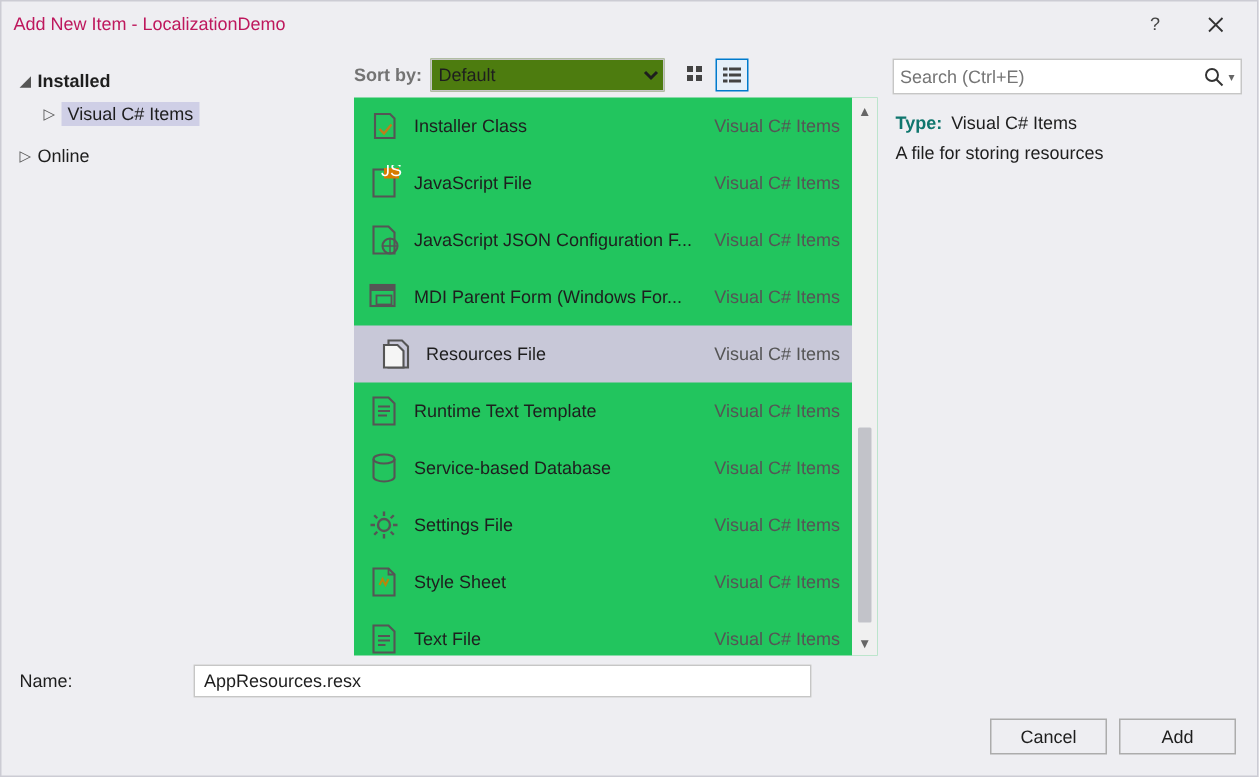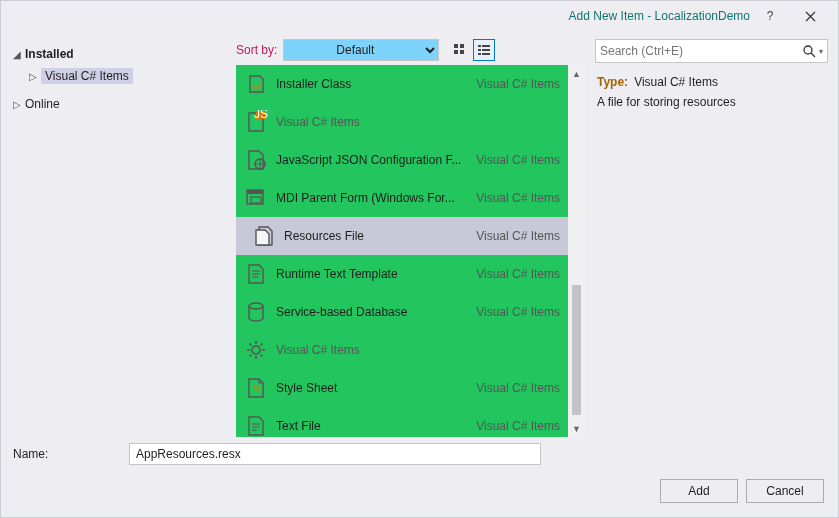--- a/index.html
+++ b/index.html
@@ -1,49 +1,49 @@
 <!DOCTYPE html>
 <html><head>
 <meta charset="utf-8">
 <style>
 * { box-sizing: border-box; margin: 0; padding: 0; font-family: "Segoe UI", Tahoma, sans-serif; font-size: 12px; color: #1e1e1e; }
 body { background: #eeeef2; width: 839px; height: 518px; border: 1px solid #ccccd4; display: flex; flex-direction: column; }
 .titlebar { height: 30px; display: flex; align-items: center; padding: 0 8px; }
-.titlebar .title { color: #0f766e; flex: 1; text-align: right; }
+.titlebar .title { color: #be185d; flex: 1; }
 .titlebar .win-btn { width: 40px; height: 30px; display: flex; align-items: center; justify-content: center; color: #444; }
 .main { flex: 1; display: flex; padding: 8px 10px 0 10px; gap: 0; min-height: 0; }
 .left-pane { width: 225px; padding-right: 10px; padding-top: 4px; }
 .tree-item { display: flex; align-items: center; height: 22px; padding-left: 2px; cursor: default; }
 .tree-item .exp { width: 12px; color: #555; font-size: 10px; }
 .tree-item.bold span.lbl { font-weight: 600; }
 .tree-item.selected span.lbl { background: #cfcfe6; padding: 1px 4px; }
 .tree-child { padding-left: 18px; }
 .center-pane { flex: 1; display: flex; flex-direction: column; min-width: 0; }
 .sortbar { display: flex; align-items: center; gap: 6px; margin-bottom: 4px; }
-.sortbar .lbl { color: #be185d; }
-.sortbar select { flex: 0 0 156px; height: 22px; border: 1px solid #c6c6c6; background: #7dd3fc; padding: 0 0; text-align: center; }
+.sortbar .lbl { color: #737373; font-weight: bold; }
+.sortbar select { flex: 0 0 156px; height: 22px; border: 1px solid #c6c6c6; background: #4d7c0f; padding: 0 0; }
 .view-btns { display: flex; gap: 2px; margin-left: 4px; }
 .view-btn { width: 22px; height: 22px; border: 1px solid transparent; display: flex; align-items: center; justify-content: center; }
 .view-btn.active { border: 1px solid #007acc; background: #e6f0fa; }
 .list-wrap { flex: 1; position: relative; min-height: 0; }
 .item-list { position: absolute; inset: 0; overflow: hidden; background: #22c55e; }
 .item { display: flex; align-items: center; height: 38px; padding: 0 8px 0 6px; gap: 6px; }
 .item .icon-slot { width: 28px; height: 28px; display: flex; align-items: center; justify-content: center; flex-shrink: 0; }
 .item .name { flex: 1; white-space: nowrap; overflow: hidden; text-overflow: ellipsis; }
 .item .cat { color: #555; text-align: right; flex-shrink: 0; }
 .item.selected { background: #c8c8d8; padding-left: 14px; }
 .scrollbar { position: absolute; right: 0; top: 0; bottom: 0; width: 17px; background: #f0f0f0; display: flex; flex-direction: column; align-items: center; justify-content: space-between; }
 .scroll-arrow { height: 17px; width: 17px; display: flex; align-items: center; justify-content: center; font-size: 9px; color: #666; }
 .scroll-thumb { width: 9px; background: #c2c3c9; border-radius: 1px; position: absolute; right: 4px; }
 .right-pane { width: 243px; padding-left: 10px; display: flex; flex-direction: column; }
 .search-box { height: 24px; border: 1px solid #c6c6c6; background: #fff; display: flex; align-items: center; padding: 0 4px; margin-bottom: 12px; }
 .search-box input { flex: 1; border: none; outline: none; background: transparent; color: #3b82f6; }
 .search-box .sicon { color: #333; }
 .detail-row { display: flex; gap: 6px; margin-bottom: 6px; padding-left: 2px; }
-.detail-row .k { color: #a16207; }
+.detail-row .k { color: #0f766e; }
 .bottom { padding: 6px 0 4px 12px; display: flex; align-items: center; gap: 12px; }
 .bottom .lbl { width: 104px; }
 .bottom input { height: 22px; border: 1px solid #c6c6c6; background: #fff; padding: 0 6px; width: 412px; }
 .buttons { display: flex; justify-content: flex-end; gap: 8px; padding: 10px 14px 14px 0; }
 .buttons button { width: 78px; height: 24px; border: 1px solid #acacac; background: #eeeef2; }
 svg { display: block; }
 </style>
 </head>
 <body>
 
@@ -115,20 +115,21 @@
           <span class="cat">Visual C# Items</span>
         </div>
         <div class="item">
           <div class="icon-slot">
               <svg width="24" height="24" viewBox="0 0 24 24">
                 <path d="M5 3h10l4 4v14H5z" fill="none" stroke="#555" stroke-width="1.4"></path>
                 <rect x="12" y="2" width="10" height="7" fill="#d67b00"></rect>
                 <text x="17" y="7.5" font-size="6" fill="#fff" text-anchor="middle">JS</text>
               </svg>
             </div>
+          <span class="name">JavaScript File</span>
           <span class="cat">Visual C# Items</span>
         </div>
         <div class="item">
           <div class="icon-slot">
               <svg width="24" height="24" viewBox="0 0 24 24">
                 <path d="M5 3h10l4 4v14H5z" fill="none" stroke="#555" stroke-width="1.4"></path>
                 <circle cx="16" cy="16" r="5" fill="none" stroke="#555" stroke-width="1.4"></circle>
                 <path d="M16 11v10M11 16h10" stroke="#555" stroke-width="1"></path>
               </svg>
             </div>
@@ -176,20 +177,21 @@
           <span class="name">Service-based Database</span>
           <span class="cat">Visual C# Items</span>
         </div>
         <div class="item">
           <div class="icon-slot">
               <svg width="24" height="24" viewBox="0 0 24 24">
                 <circle cx="12" cy="12" r="4" fill="none" stroke="#555" stroke-width="1.6"></circle>
                 <path d="M12 3v3M12 18v3M3 12h3M18 12h3M5.5 5.5l2 2M16.5 16.5l2 2M18.5 5.5l-2 2M7.5 16.5l-2 2" stroke="#555" stroke-width="1.6"></path>
               </svg>
             </div>
+          <span class="name">Settings File</span>
           <span class="cat">Visual C# Items</span>
         </div>
         <div class="item">
           <div class="icon-slot">
               <svg width="24" height="24" viewBox="0 0 24 24">
                 <path d="M5 3h10l4 4v14H5z" fill="none" stroke="#555" stroke-width="1.4"></path>
                 <path d="M15 3v4h4" fill="none" stroke="#555" stroke-width="1.2"></path>
                 <path d="M9 14l2-4 2 4 2-4" stroke="#b8860b" stroke-width="1.4" fill="none"></path>
               </svg>
             </div>
@@ -236,15 +238,15 @@
   </div>
 
 </div>
 
 <div class="bottom">
   <span class="lbl">Name:</span>
   <input value="AppResources.resx" style="">
 </div>
 
 <div class="buttons">
+  <button>Cancel</button>
   <button>Add</button>
-  <button>Cancel</button>
 </div>
 
 </body></html>

